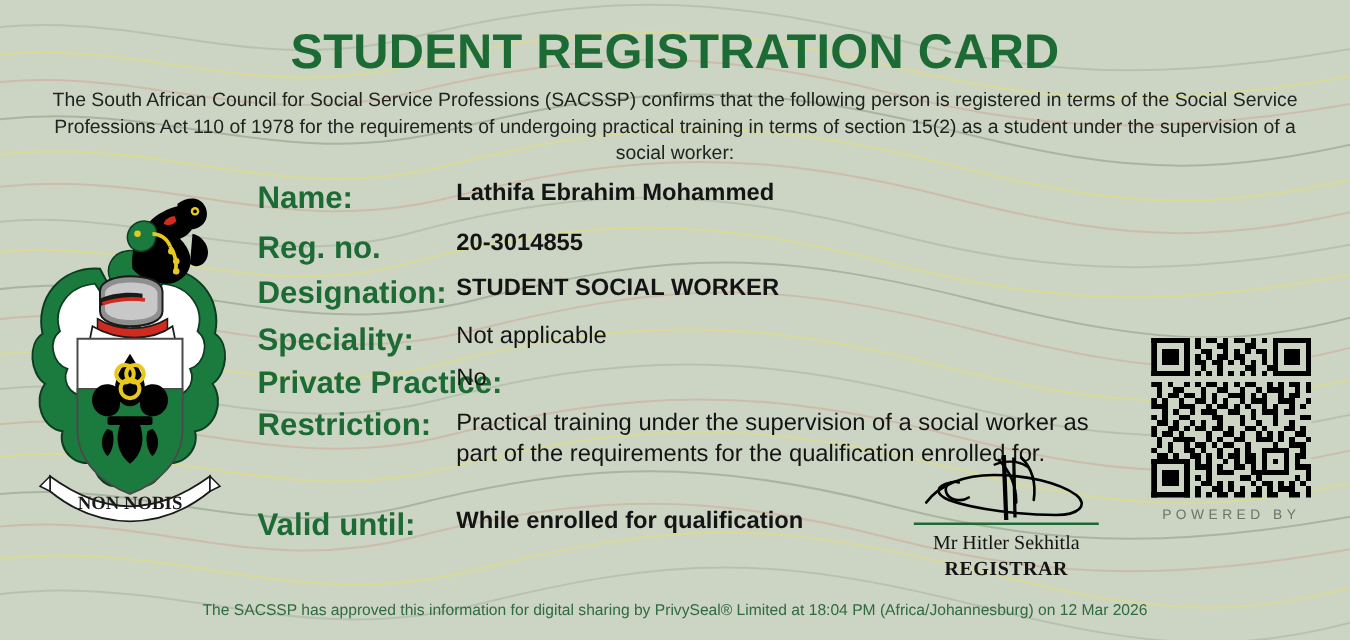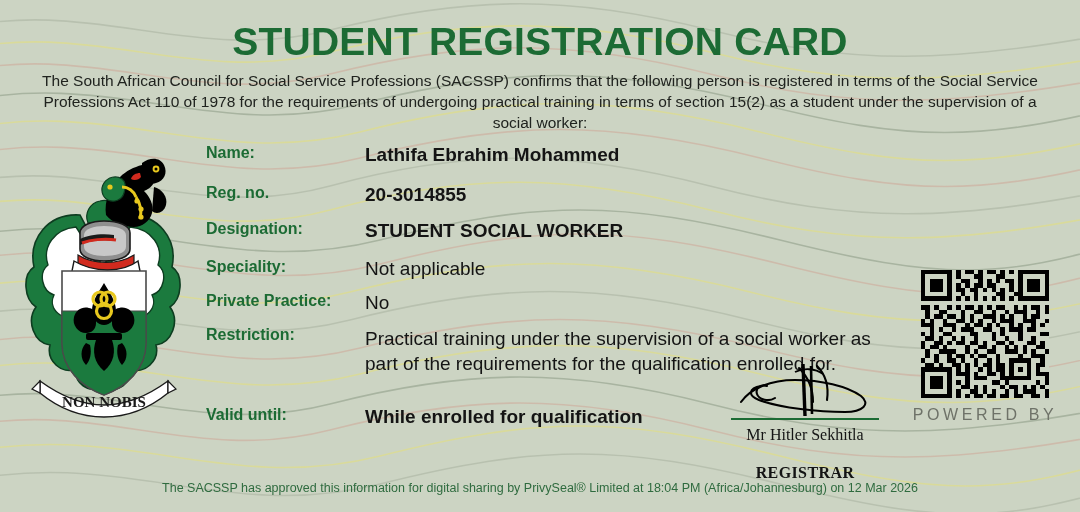--- a/index.html
+++ b/index.html
@@ -77,21 +77,21 @@
     position: absolute;
     left: 0;
     width: 700px;
   }
   .lbl {
     position: absolute;
     left: 0;
     top: 0;
     color: #1c6b34;
     font-weight: bold;
-    font-size: 16px;
+    font-size: 25px;
     white-space: nowrap;
   }
   .val {
     position: absolute;
     left: 159px;
     top: 0;
     font-size: 19px;
     color: #141414;
     white-space: nowrap;
   }
@@ -136,21 +136,21 @@
     font-size: 16px;
     color: #141414;
     margin-top: 6px;
     white-space: nowrap;
   }
   #registrar-role {
     font-family: "Liberation Serif", serif;
     font-weight: bold;
     font-size: 16px;
     color: #141414;
-    margin-top: 20px;
+    margin-top: 3px;
     letter-spacing: 0.4px;
   }
 
   
   #qr-instruction {
     position: absolute;
     left: 905px;
     top: 212px;
     width: 160px;
     text-align: center;
@@ -167,21 +167,21 @@
     background: #ccd4c3;
   }
   #brand {
     position: absolute;
     left: 905px;
     top: 406px;
     width: 160px;
     text-align: center;
   }
   #brand-powered {
-    font-size: 16px;
+    font-size: 11px;
     letter-spacing: 3.6px;
     color: #6e7268;
   }
   #brand-name {
     font-size: 23px;
     font-weight: bold;
     letter-spacing: 0.4px;
     color: #4a4f47;
     margin-top: 1px;
     white-space: nowrap;

